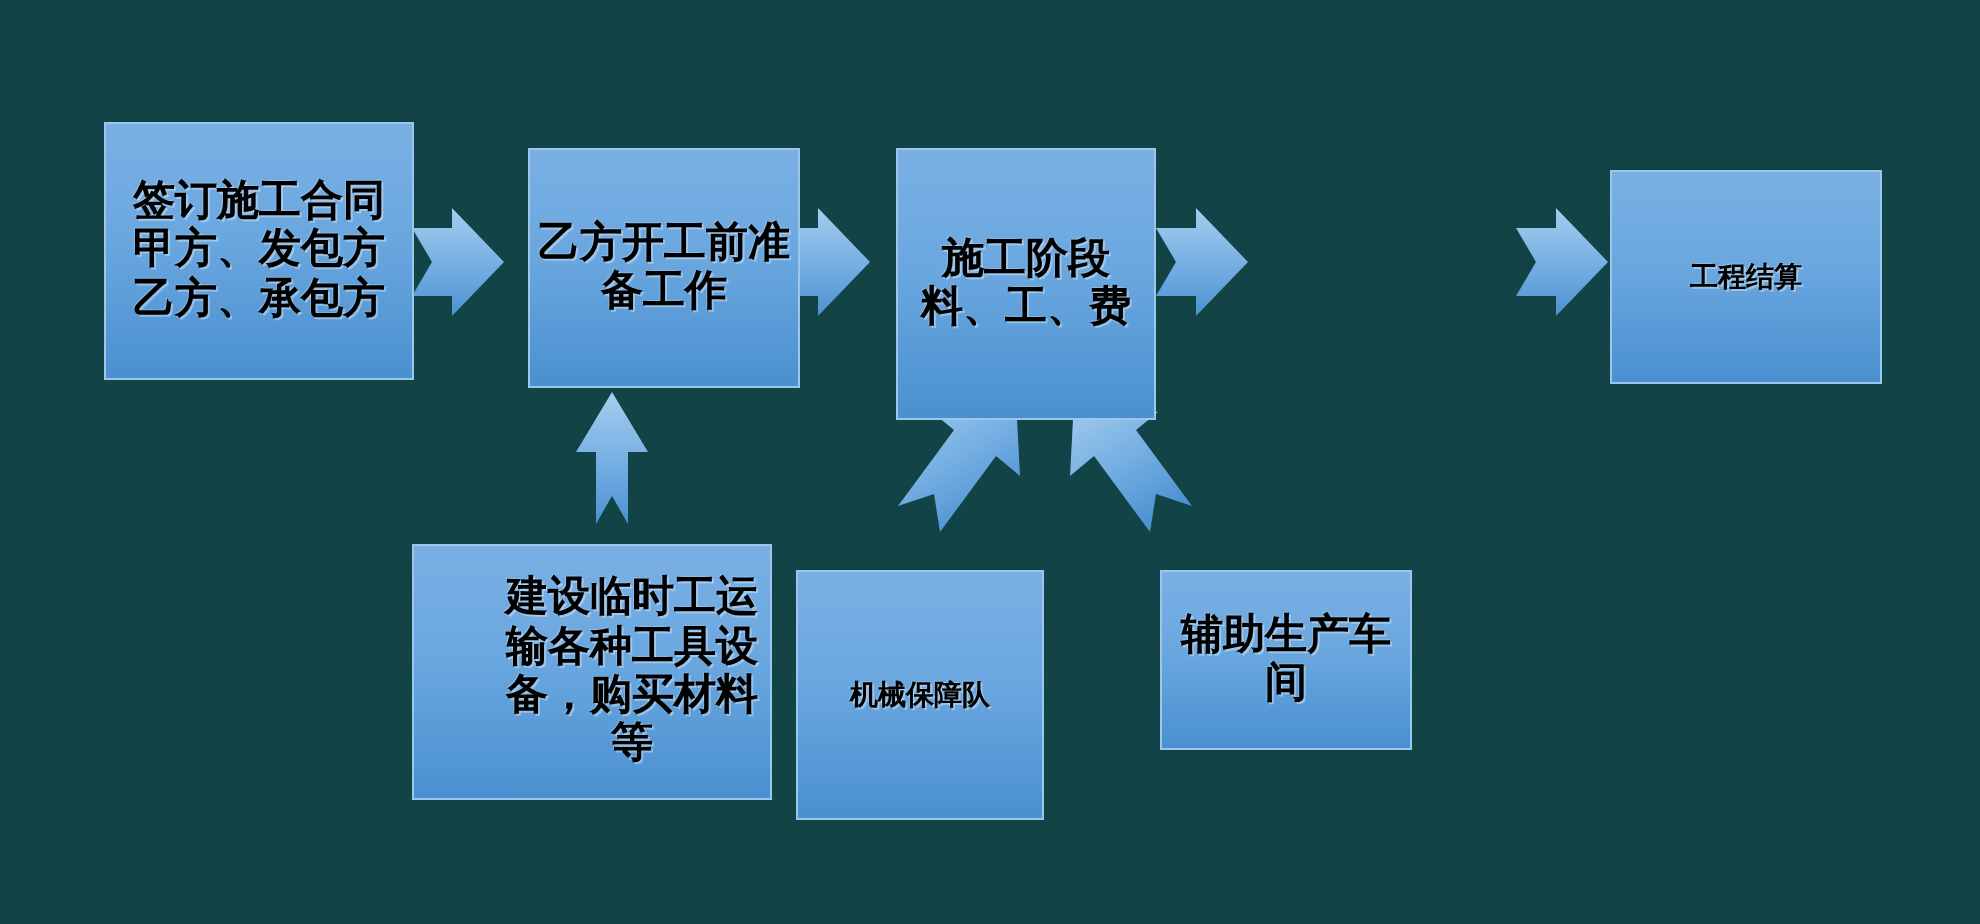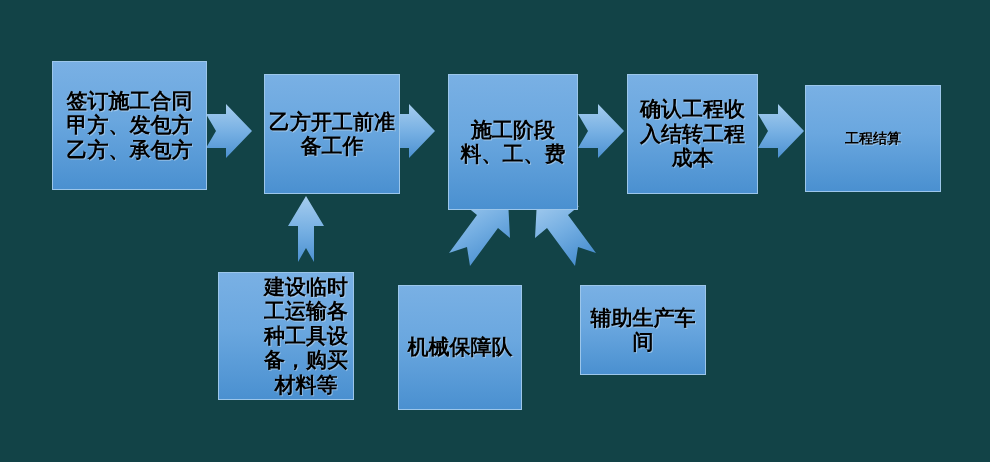--- a/index.html
+++ b/index.html
@@ -108,33 +108,30 @@
   </div>
 
   <div class="node" style="left:252px; top:74px; width:136px; height:120px;margin-left:12px;">
     <span class="label" style="font-size:21px;">乙方开工前准备工作</span>
   </div>
 
   <div class="node" style="left:448px; top:74px; width:130px; height:136px;">
     <span class="label" style="font-size:21px;">施工阶段料、工、费</span>
   </div>
 
-  <div class="node" style="left:627px; top:74px; width:131px; height:120px;">
-    <span class="label" style="font-size:21px;">确认工程收入结转工程成本</span>
-  </div>
 
   <div class="node" style="left:805px; top:85px; width:136px; height:107px;">
     <span class="label" style="font-size:14px;">工程结算</span>
   </div>
 
-  <div class="node" style="left:218px; top:272px; width:136px; height:128px;padding-left:40px;">
+  <div class="node" style="left:206px; top:272px; width:180px; height:128px;padding-left:40px;">
     <span class="label" style="font-size:21px;">建设临时工运输各种工具设备，购买材料等</span>
   </div>
 
   <div class="node" style="left:398px; top:285px; width:124px; height:125px;">
-    <span class="label" style="font-size:21px;">机械保障队</span>
+    <span class="label" style="font-size:14px;">机械保障队</span>
   </div>
 
   <div class="node" style="left:545px; top:285px; width:126px; height:90px;margin-left:35px;">
     <span class="label" style="font-size:21px;">辅助生产车间</span>
   </div>
 
 </div>
 
 </body></html>

